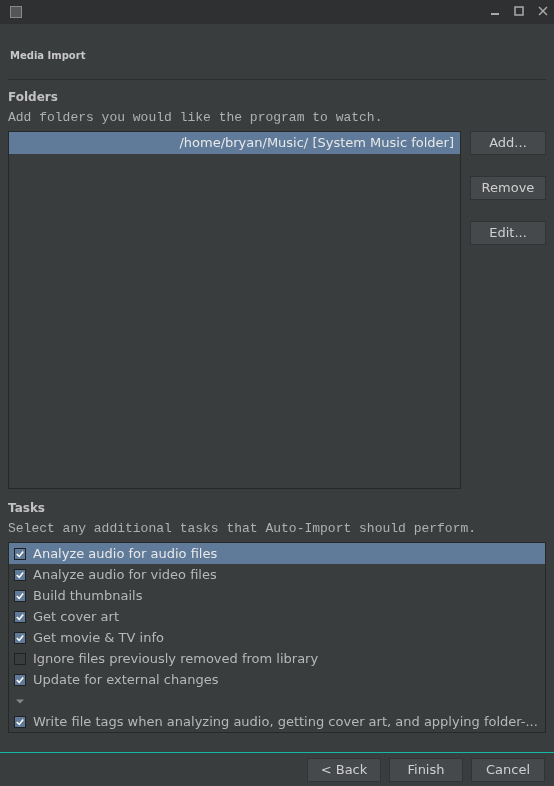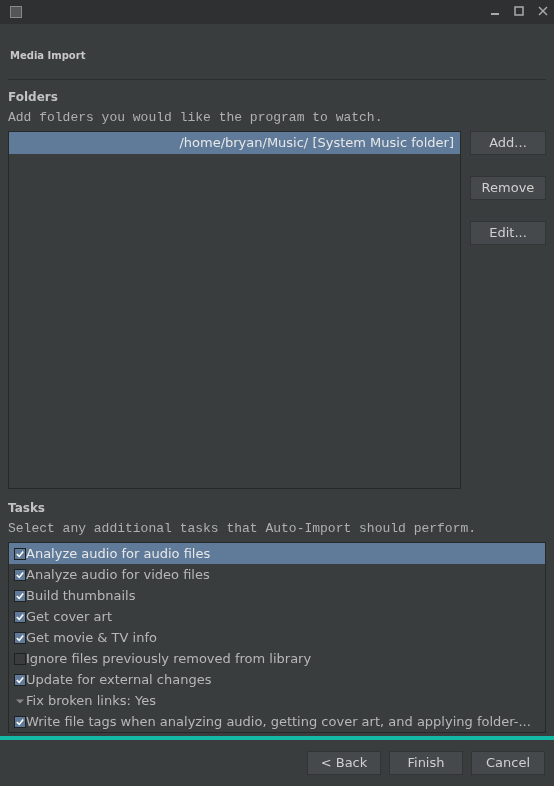--- a/index.html
+++ b/index.html
@@ -107,20 +107,21 @@
   .tasks-block { margin-top: 12px; }
   .task-list {
     border: 1px solid #262829;
     margin-top: 4px;
   }
   .task-row {
     display: flex;
     align-items: center;
     height: 21px;
     padding: 0 5px;
+    gap: 7px;
     white-space: nowrap;
     overflow: hidden;
     text-overflow: ellipsis;
   }
   .task-row.selected { background: #5f7b99; color:#e8e8e8; }
   .cb {
     width: 12px; height: 12px;
     border: 1px solid #1f2122;
     background: #5f7b99;
     flex: 0 0 12px;
@@ -139,22 +140,22 @@
     color:#888;
   }
   .task-label {
     overflow: hidden;
     text-overflow: ellipsis;
     flex:1;
   }
   .footer {
     position: absolute;
     bottom: 0; left: 0; right: 0;
-    border-top: 4px solid #14b8a6;
-    height: 50px;
+    border-top: 1px solid #14b8a6;
+    height: 34px;
     display: flex;
     justify-content: flex-end;
     align-items: center;
     gap: 8px;
     padding-right: 9px;
   }
   .footer .btn {
     width: 74px;
     height: 24px;
   }
@@ -257,21 +258,20 @@
             </svg>
           </div>
           <div class="task-label">Update for external changes</div>
         </div>
         <div class="task-row">
           <div class="arrow">
             <svg width="8" height="8" viewBox="0 0 10 10">
               <polygon points="0,3 10,3 5,8" fill="#888"></polygon>
             </svg>
           </div>
-          <div class="task-label">Fix broken links: Yes</div>
         </div>
         <div class="task-row">
           <div class="cb">
             <svg class="check" viewBox="0 0 10 10">
               <polyline points="1,5 4,8 9,2" fill="none" stroke="#fff" stroke-width="2"></polyline>
             </svg>
           </div>
           <div class="task-label">Write file tags when analyzing audio, getting cover art, and applying folder-...</div>
         </div>
       </div>

